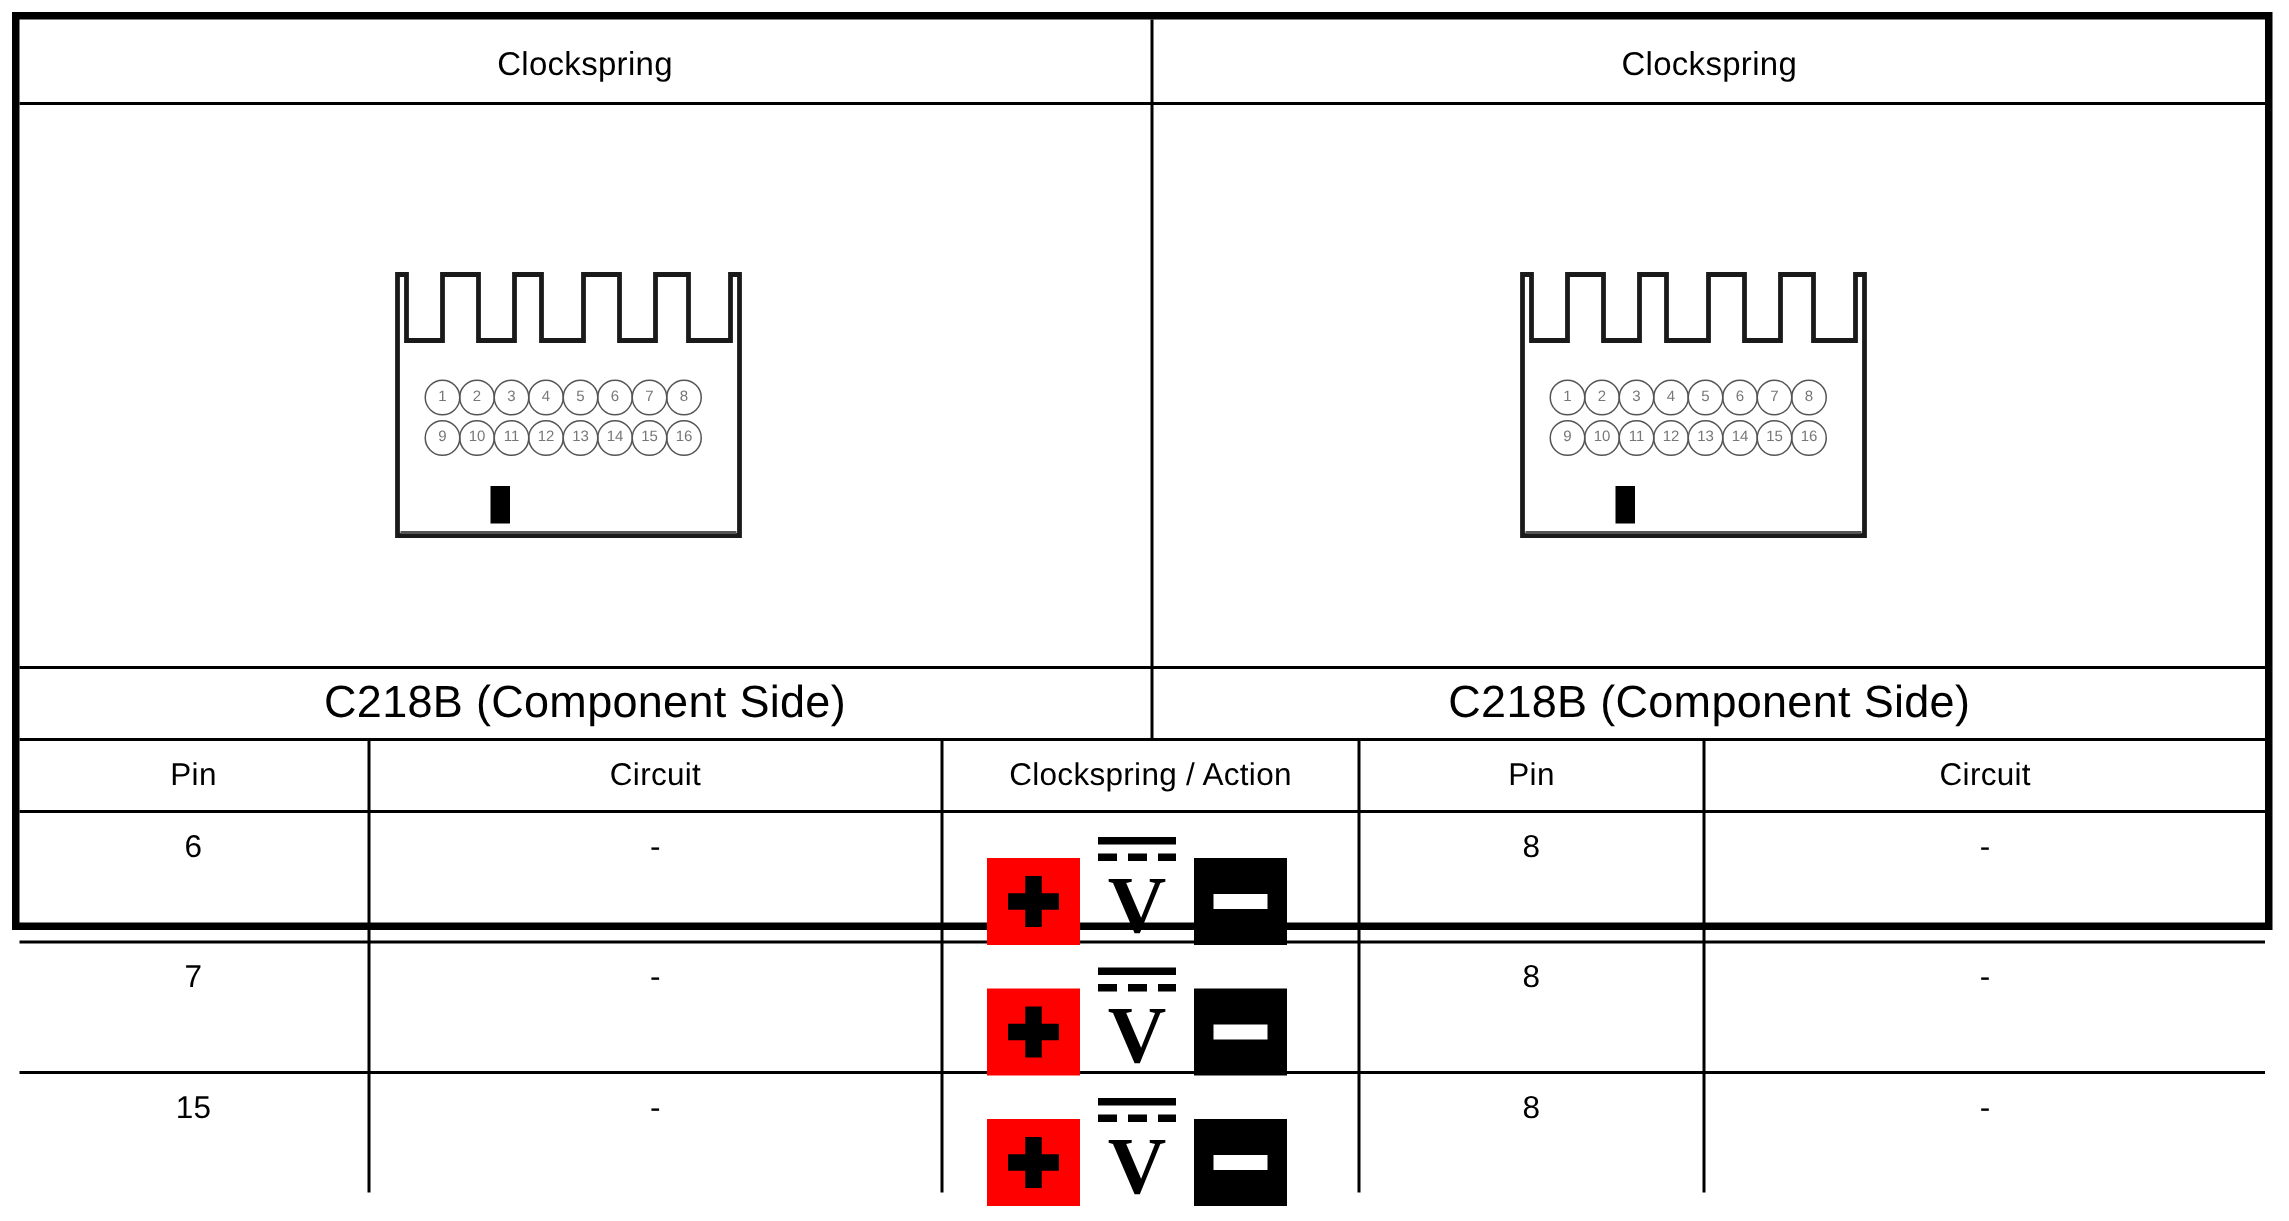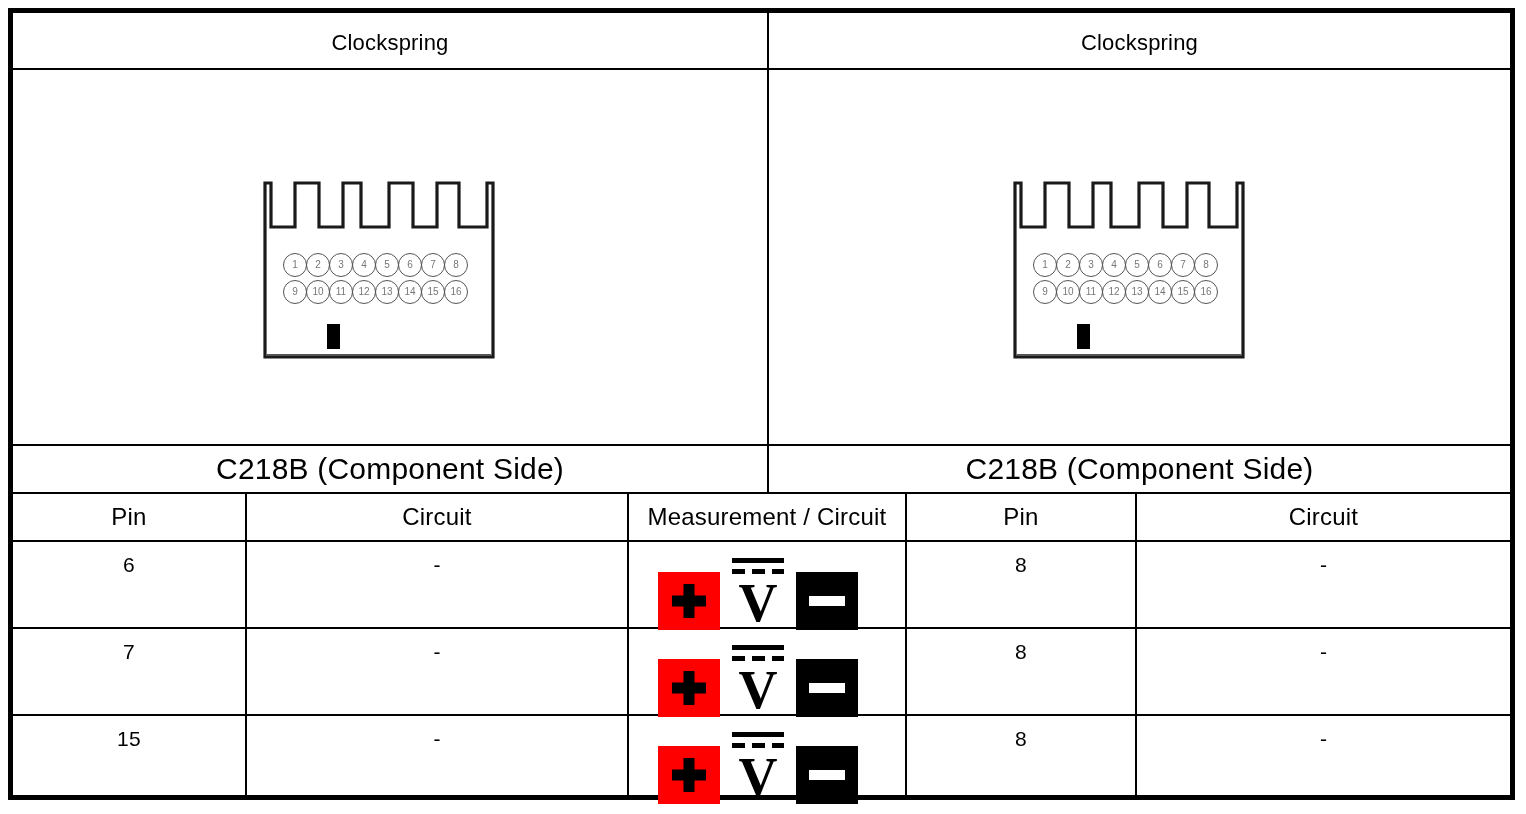--- a/index.html
+++ b/index.html
@@ -15,21 +15,21 @@
     color: #000000;
     overflow: hidden;
   }
 
   
   #sheet {
     position: absolute;
     left: 8px;
     top: 8px;
     width: 1507px;
-    height: 792px;
+    height: 612px;
     border: 5px solid #000000;
     box-sizing: border-box;
     background: #ffffff;
   }
 
   
   .inner {
     position: absolute;
     left: 0; top: 0;
     width: 100%;
@@ -57,21 +57,21 @@
     justify-content: center;
     text-align: center;
     font-size: 21px;
     line-height: 1.15;
     letter-spacing: 0.2px;
     color: #000000;
     white-space: nowrap;
   }
   .cell.title     { font-size: 22px; }
   .cell.caption   { font-size: 30px; }
-  .cell.colhead   { font-size: 24px; }
+  .cell.colhead   { font-size: 21px; }
   .cell.datacell  { font-size: 21px; }
 
   
   .connector {
     position: absolute;
     width: 236px;
     height: 186px;
   }
   .conn-body {
     position: absolute;
@@ -291,21 +291,21 @@
         </div>
       </div>
       <div class="conn-tab"></div>
     </div>
 
     <div class="cell caption" style="left:0px; top:433px; width:754px; height:46px;">C218B (Component Side)</div>
     <div class="cell caption" style="left:756px; top:433px; width:741px; height:46px;">C218B (Component Side)</div>
 
     <div class="cell colhead" style="left:0px; top:481px; width:232px; height:46px;">Pin</div>
     <div class="cell colhead" style="left:234px; top:481px; width:380px; height:46px;">Circuit</div>
-    <div class="cell colhead" style="left:616px; top:481px; width:276px; height:46px;">Measurement / Circuit</div>
+    <div class="cell colhead" style="left:616px; top:481px; width:276px; height:46px;">Clockspring / Action</div>
     <div class="cell colhead" style="left:894px; top:481px; width:228px; height:46px;">Pin</div>
     <div class="cell colhead" style="left:1124px; top:481px; width:373px; height:46px;">Circuit</div>
 
     <div class="cell datacell" style="left:0px; top:534px; width:232px; height:36px;">
       <span>6</span>
     </div>
     <div class="cell datacell" style="left:234px; top:534px; width:380px; height:36px;">-</div>
     <div class="meas-group" style="left:645px; top:545px;">
       <div class="icon-sq icon-plus">
         <div class="plus-h"></div>

